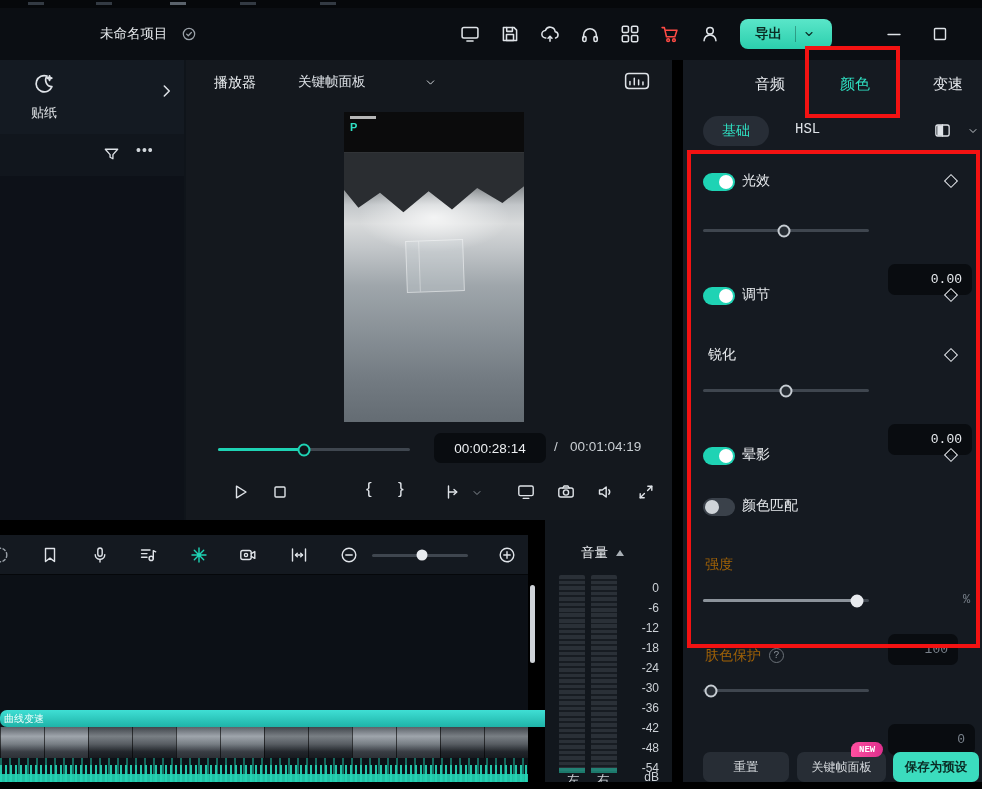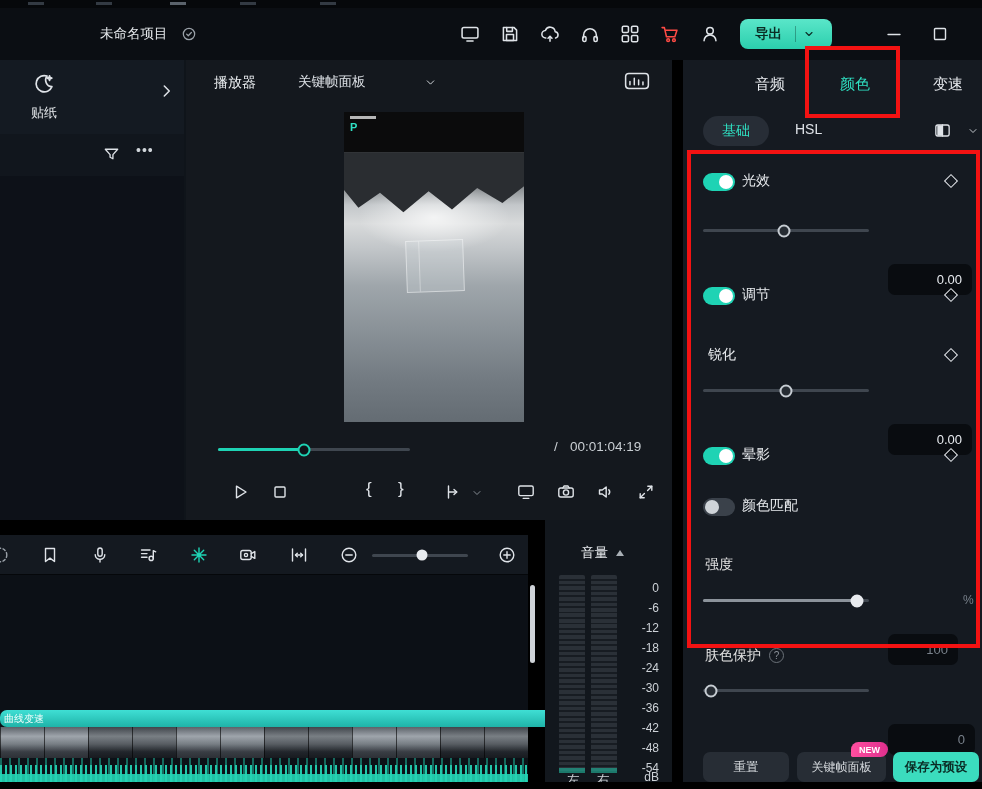--- a/index.html
+++ b/index.html
@@ -84,28 +84,28 @@
   .toggle::after { content:""; position:absolute; top:2px; right:2px; width:14px; height:14px;
                    border-radius:50%; background:#fff; }
   .toggle.off { background:#3a414a; }
   .toggle.off::after { left:2px; right:auto; background:#cfd4d9; }
   .diamond { position:absolute; width:10px; height:10px; border:1.5px solid #e8ebef; transform:rotate(45deg); }
   .valbox { position:absolute; background:#090c10; border-radius:7px; color:#e8ebef; font-size:13px;
             display:flex; align-items:center; justify-content:flex-end; padding-right:10px;margin-top:48px; }
   .valbox.dim { color:#78808a; }
 
   
-  .right-panel { position:absolute; left:683px; top:60px; width:299px; height:729px; background:#151a21; overflow:hidden; }
+  .right-panel { position:absolute; left:683px; top:60px; width:299px; height:729px; background:#151a21; overflow:hidden;font-family:Liberation Mono, monospace; }
   .tab { position:absolute; top:15px; font-size:15px; color:#e8ebef; }
   .tab.sel { color:#2fe0c2; }
   .pill { position:absolute; left:20px; top:56px; width:66px; height:30px; border-radius:15px;
           background:#272d36; color:#2fe0c2; font-size:14px; display:flex; align-items:center; justify-content:center; }
   .hsl { position:absolute; left:112px; top:61px; font-size:14px; color:#dfe3e8; }
   .rp-lab { position:absolute; font-size:14px; color:#e9ecef; }
-  .rp-lab.dim { color:#e5e5e5; }
+  .rp-lab.dim { color:#a16207; }
   .rp-btn { position:absolute; left:162px; top:492px; width:133px; height:27px; border:1px solid #3a414a;
             border-radius:6px; background:rgba(255,255,255,.03); color:#6a7179; font-size:12px;
             display:flex; align-items:center; justify-content:center; }
   .pct { position:absolute; left:280px; top:533px; font-size:12px; color:#78808a; }
   .info { position:absolute; left:86px; top:588px; width:15px; height:15px; border:1px solid #6b7279;
           border-radius:50%; color:#8a9198; font-size:10px; line-height:13px; text-align:center; }
   .btn { position:absolute; border-radius:7px; display:flex; align-items:center; justify-content:center; font-size:12.5px; }
   .btn.dark { background:#272d35; color:#d6dade; }
   .btn.teal { background:#3bdcbe; color:#0a2b24; font-weight:bold; }
   .badge-new { position:absolute; left:168px; top:682px; background:linear-gradient(90deg,#ff4fa0,#df2f8d);
@@ -298,20 +298,21 @@
         <div class="s1"></div>
         <div class="p">P</div>
       </div>
       <div class="cube"></div>
     </div>
 
     <div class="slider teal progress">
       <div class="fill" style="width:45%"></div>
       <div class="knob" style="left:45%"></div>
     </div>
+    <div class="timecode">00:00:28:14</div>
     <span class="t-sep">/</span>
     <span class="t-total">00:01:04:19</span>
 
     <span class="ctrl" style="left:44px">
       <svg width="20" height="20" viewBox="0 0 20 20" class="st">
           <path d="M6.5 4.2v11.6L16 10z"></path>
         </svg>
       </span>
     <span class="ctrl" style="left:84px">
       <svg width="20" height="20" viewBox="0 0 20 20" class="st">

